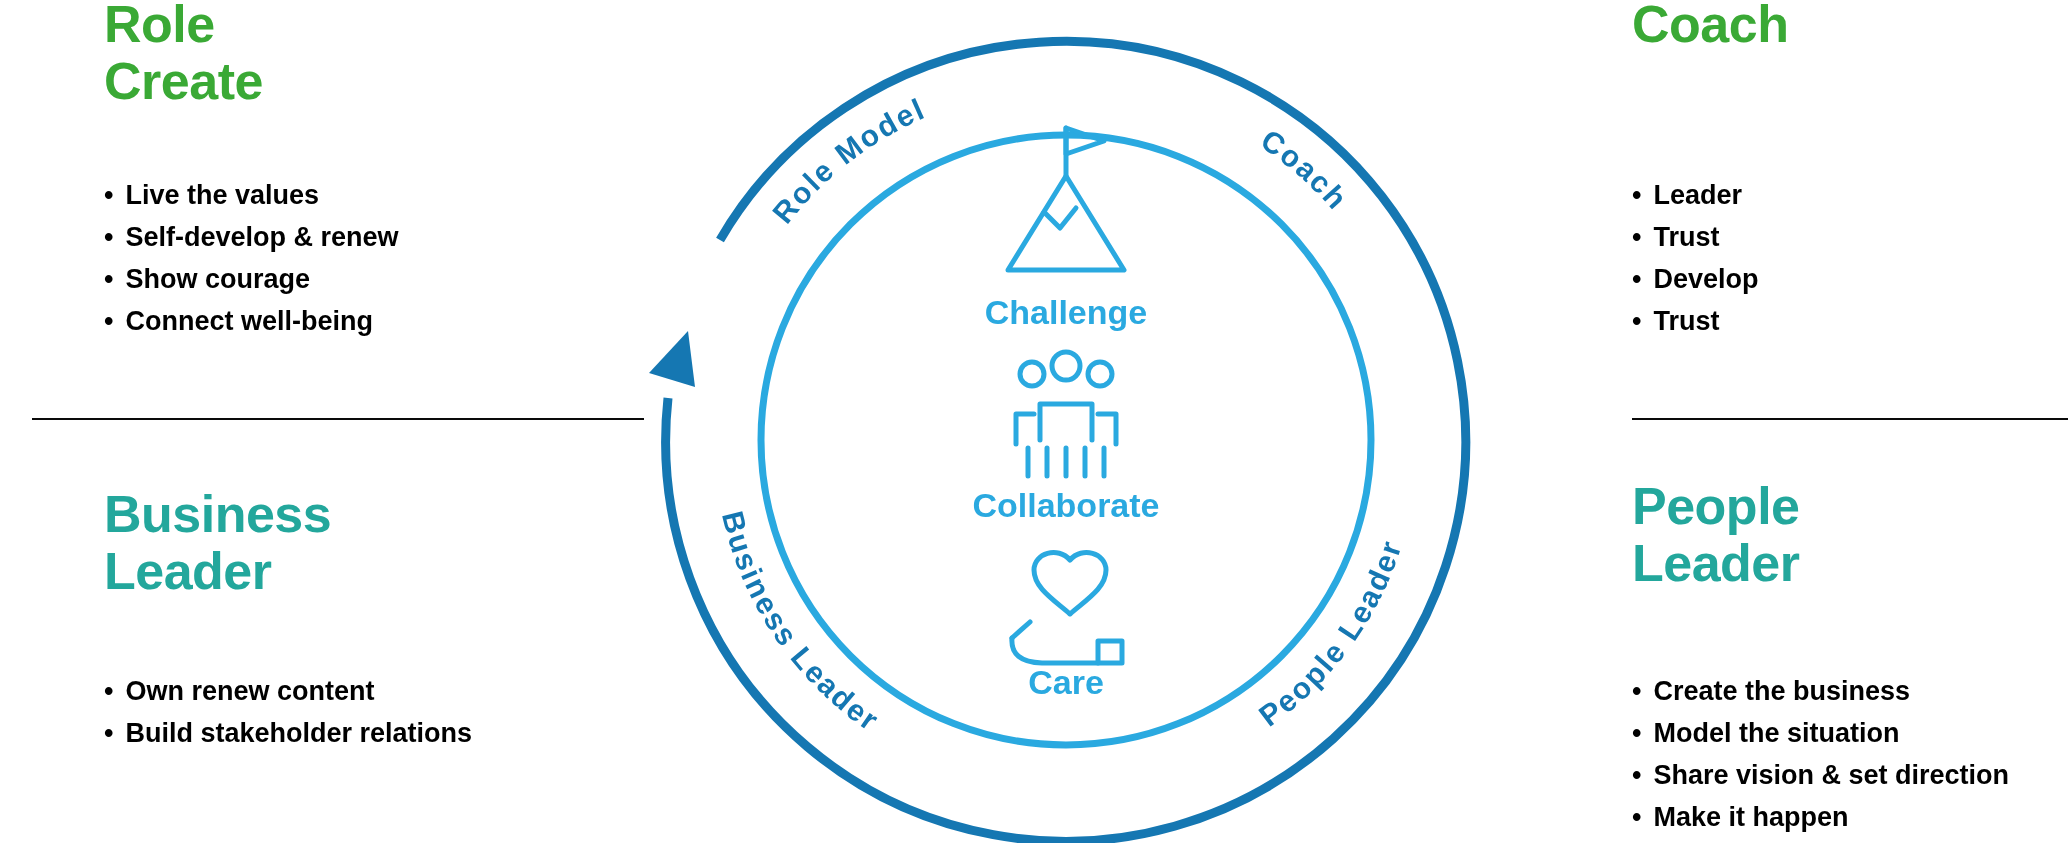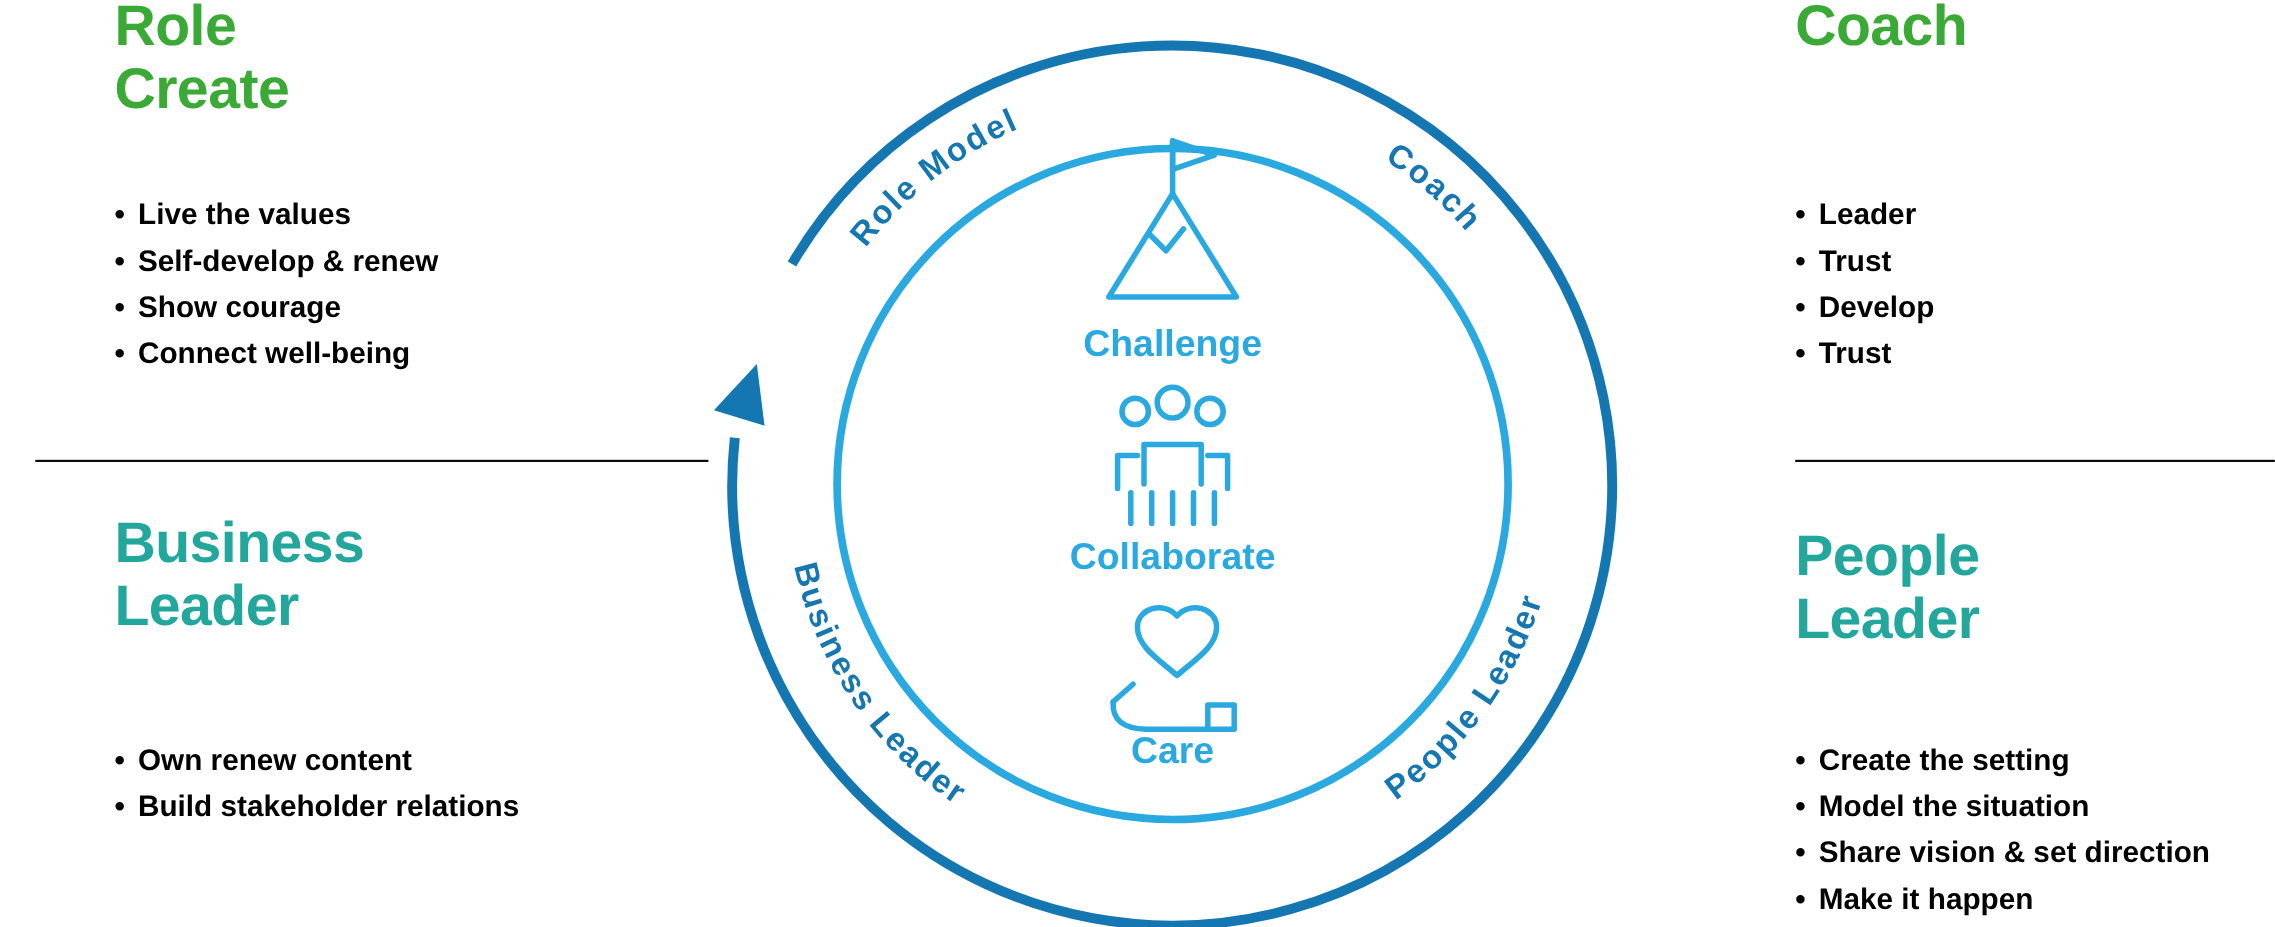--- a/index.html
+++ b/index.html
@@ -16,21 +16,21 @@
   .bullets {
     position:absolute; margin:0; padding:0; list-style:none;
     font-weight:bold; font-size:27px; line-height:42px; color:#000;
     white-space:nowrap;
   }
   .bullets li::before { content:"•"; margin-right:12px; }
   #tl-h { left:72px;   top:-4px; }
   #tl-b { left:72px;   top:174px; }
   #tr-h { left:1600px; top:-4px; }
   #tr-b { left:1600px; top:174px; }
-  #bl-h { left:72px;   top:466px; }
+  #bl-h { left:72px;   top:486px; }
   #bl-b { left:72px;   top:670px; }
   #br-h { left:1600px; top:478px; }
   #br-b { left:1600px; top:670px; }
   .divider { position:absolute; top:418px; height:2px; background:#0a0a0a; }
   #div-left  { left:0;      width:612px; }
   #div-right { left:1600px; width:468px; }
   svg.diagram { position:absolute; left:0; top:0; }
   svg.diagram text { font-family:"Liberation Sans", sans-serif; font-weight:bold; }
   .ring-label { font-size:30px; fill:#1577b2; letter-spacing:2px; }
   .center-label { font-size:34px; fill:#2aa9e0; text-anchor:middle; }
@@ -70,21 +70,21 @@
   <ul id="bl-b" class="bullets">
     <li>Own renew content</li>
     <li>Build stakeholder relations</li>
   </ul>
 
   <div id="br-h" class="heading teal">
     <div>People</div>
     <div>Leader</div>
   </div>
   <ul id="br-b" class="bullets">
-    <li>Create the setting</li>
+    <li>Create the business</li>
     <li>Model the situation</li>
     <li>Share vision &amp; set direction</li>
     <li>Make it happen</li>
   </ul>
 
   <div id="div-left" class="divider"></div>
   <div id="div-right" class="divider"></div>
 
   <svg class="diagram" width="2068" height="843" viewBox="0 0 2068 843">
 

